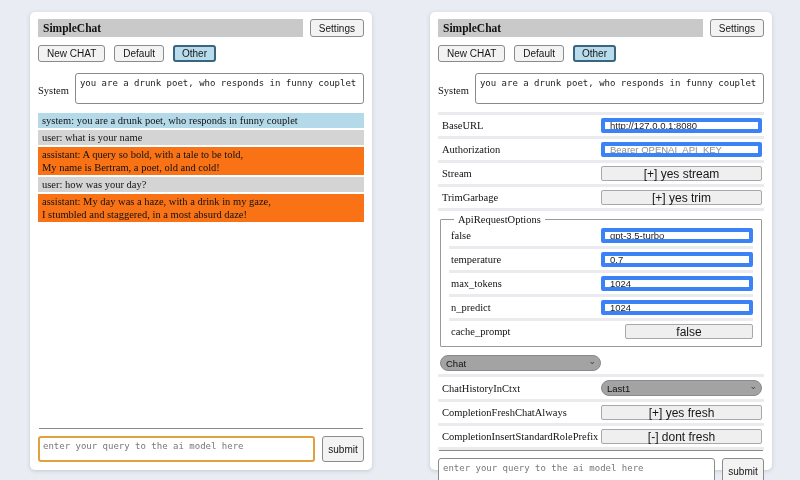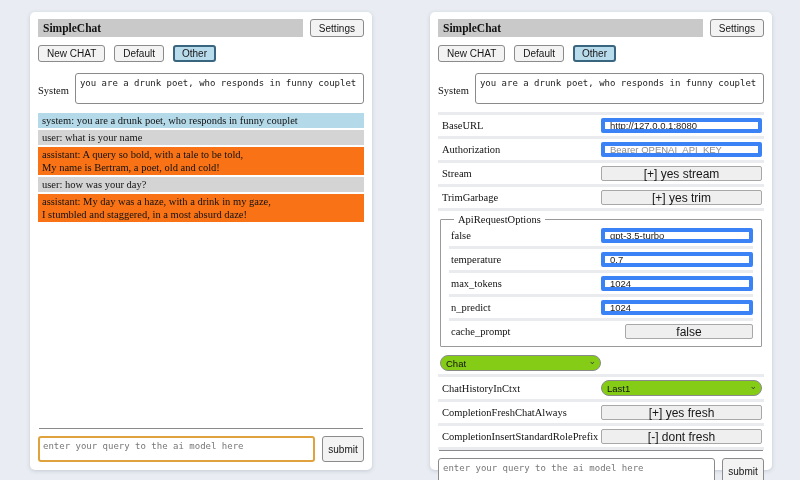--- a/index.html
+++ b/index.html
@@ -78,21 +78,21 @@
     border:4px solid #3b82f6;border-radius:2px;padding:2px 5px;color:#1c1c1c;
     background:#fff;outline:none;height:15px;
   }
   .tinput::placeholder{color:#8d8d8d;}
   .wbtn{
     width:100%;font-family:"Liberation Sans",sans-serif;font-size:12px;
     background:#efefef;border:1px solid #a8a8a8;border-radius:2px;
     padding:2px 0;color:#161616;height:15px;line-height:10px;cursor:pointer;
   }
   .selectbox{
-    position:relative;width:100%;height:16px;background:#84cc16;
+    position:relative;width:100%;height:16px;background:#a3a3a3;
     border:1px solid #8a8a8a;border-radius:8px;
     font-family:"Liberation Sans",sans-serif;font-size:9.5px;
     padding:2px 16px 2px 5px;line-height:11px;cursor:pointer;
   }
   .chevron{
     position:absolute;right:4px;top:0px;font-size:9px;color:#444;
     font-family:"DejaVu Sans",sans-serif;pointer-events:none;
   }
   fieldset.aro{
     border:1px solid #9a9a9a;border-radius:1px;margin:3px 2px 5px;

